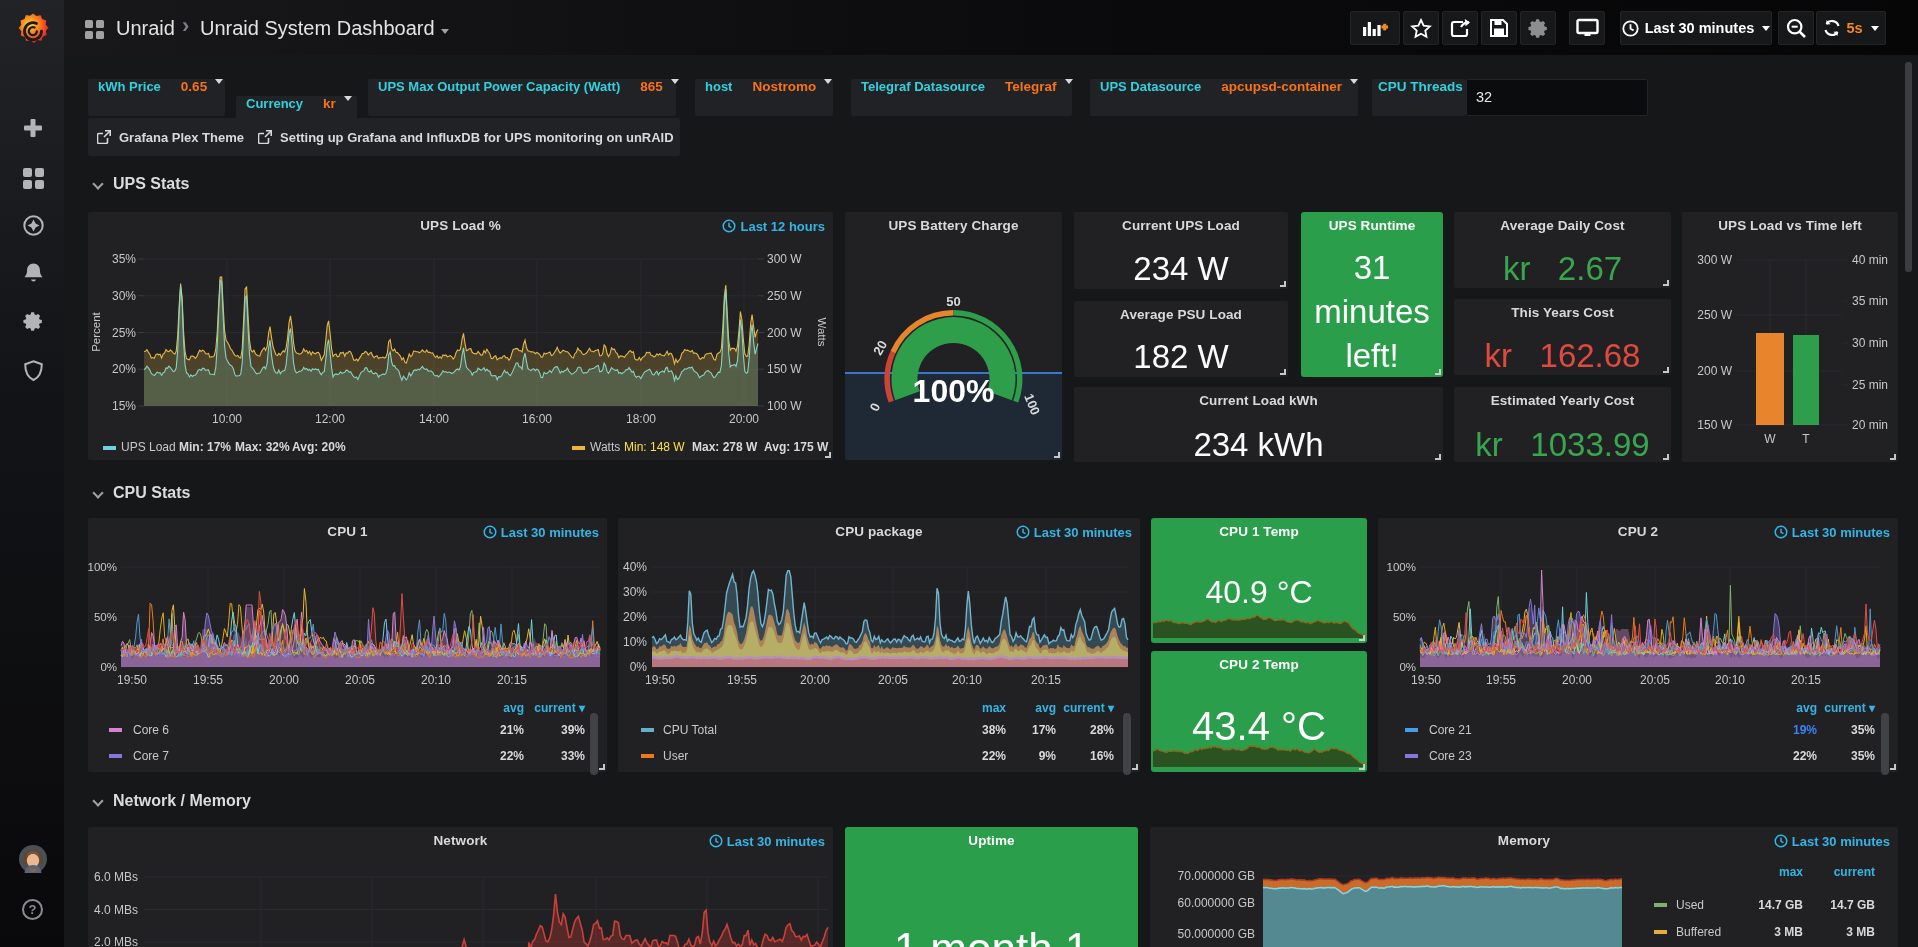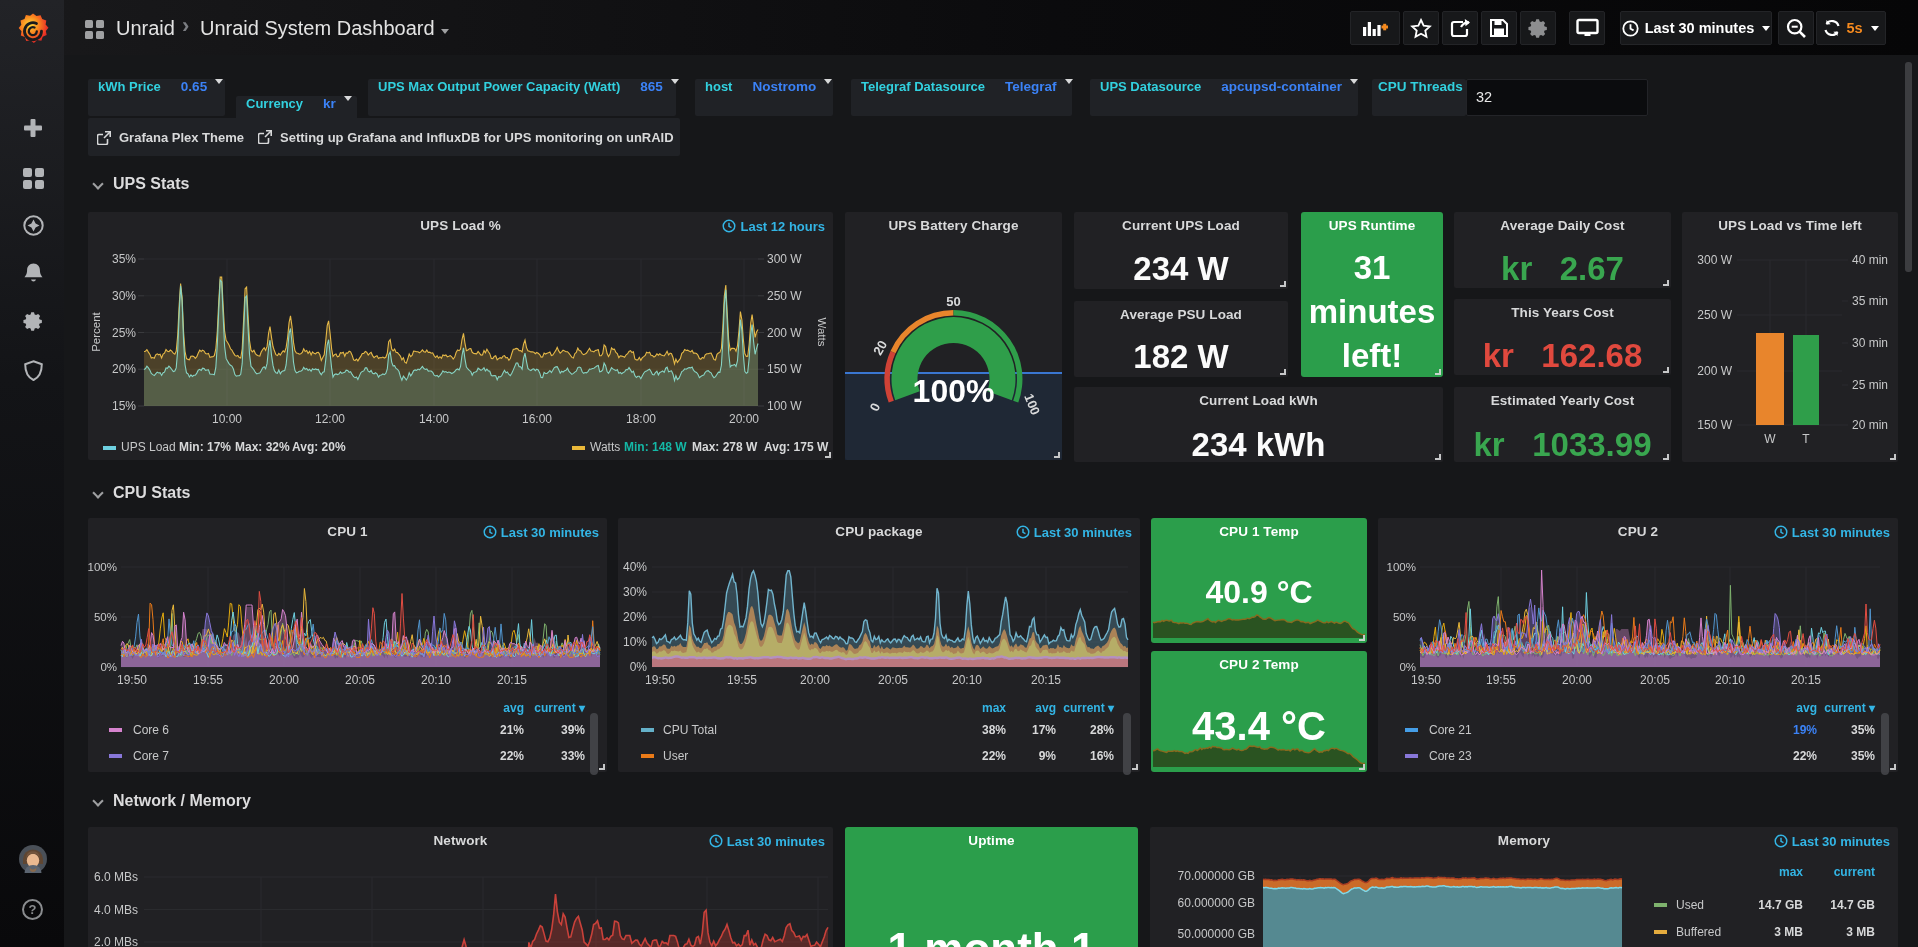--- a/index.html
+++ b/index.html
@@ -4,30 +4,30 @@
 html,body{width:1918px;height:947px;overflow:hidden;background:#161719;
  font-family:"Liberation Sans",sans-serif;color:#d8d9da}
 #root{position:absolute;inset:0}
 .abs{position:absolute}
 .panel{position:absolute;background:#212124;border-radius:2px}
 .gpanel{position:absolute;background:#2b9e4b;border-radius:3px;color:#fff}
 .ptitle{position:absolute;top:6px;left:0;right:0;text-align:center;
  font-size:13.5px;font-weight:700;color:#d8d9da;letter-spacing:.1px}
 .gpanel .ptitle{color:#fff}
 .tlabel{position:absolute;top:7px;right:8px;font-size:13px;font-weight:700;color:#33b5e5}
-.val{position:absolute;left:0;right:0;text-align:center;font-weight:700;color:#fbfbfb}
+.val{position:absolute;left:0;right:0;text-align:center;font-weight:400;color:#fbfbfb}
 .corner{position:absolute;right:2px;bottom:2px;width:6px;height:6px;
  border-right:2px solid #d8d9da;border-bottom:2px solid #d8d9da;opacity:.9}
 .rowhdr{position:absolute;font-size:16px;font-weight:700;color:#dcdcdd}
 .chev{position:absolute;width:8px;height:8px;border-left:2px solid #9fa0a2;
  border-bottom:2px solid #9fa0a2;transform:rotate(-45deg)}
 .vbox{position:absolute;height:37px;background:#202226;border-radius:2px;
  display:flex;align-items:flex-start;font-size:13.5px;font-weight:700}
 .vlab{color:#32d1df;padding:0 10px;white-space:nowrap;font-size:13px}
-.vval{color:#3b82f6;white-space:nowrap;margin-left:10px}
+.vval{color:#f97316;white-space:nowrap;margin-left:10px}
 .caret{display:inline-block;width:0;height:0;border-left:4.5px solid transparent;
  border-right:4.5px solid transparent;border-top:5px solid #d8d9da;margin-left:8px}
 .navbtn{position:absolute;top:11px;height:34px;background:#17181a;
  border:1px solid #232427;border-radius:2px;display:flex;align-items:center;justify-content:center}
 svg{position:absolute;left:0;top:0}
 </style></head><body>
 <div id="root">
 <div class="abs" style="left:0;top:0;width:1918px;height:55px;background:linear-gradient(to right,#19191b,#0b0b0d 55%,#060607)"></div>
     <div class="abs" style="left:0;top:0;width:64px;height:947px;background:linear-gradient(180deg,#222327 0%,#131417 40%,#09090b 100%)"></div>
     <svg class="abs" style="left:14px;top:12px" width="38" height="38" viewBox="0 0 38 38">
@@ -181,21 +181,21 @@
     <div class="vbox" style="left:851px;top:79px;width:221px">
       <span class="vlab">Telegraf Datasource</span>
       <span class="vval">Telegraf</span>
       <span class="caret"></span>
     </div>
     <div class="vbox" style="left:1372px;top:79px;width:94px">
       <span class="vlab" style="padding:0 6px;font-size:13.5px">CPU Threads</span>
     </div>
     <div class="abs" style="left:1466px;top:79px;width:182px;height:37px;background:#0b0c0e;border:1px solid #232428;border-radius:2px;font-size:14.5px;color:#e8e8e8;line-height:35px;padding-left:9px;font-weight:400">32</div>
     <div class="abs" style="left:88px;top:118px;width:592px;height:38px;background:#202226;border-radius:2px;display:flex;align-items:center;font-size:13px;font-weight:700;color:#d8d9da;white-space:nowrap">
-      <span style="display:flex;align-items:flex-end;padding-left:9px"><svg width="14" height="14" viewBox="0 0 14 14" style="position:static;margin-right:8px">
+      <span style="display:flex;align-items:flex-start;padding-left:9px"><svg width="14" height="14" viewBox="0 0 14 14" style="position:static;margin-right:8px">
 <path d="M10.5 8 v4 a1.5 1.5 0 0 1-1.5 1.5 H2 A1.5 1.5 0 0 1 .5 12 V5 A1.5 1.5 0 0 1 2 3.5 h4" fill="none" stroke="#d8d9da" stroke-width="1.6"></path>
 <path d="M8 .8 h5.2 v5.2" fill="none" stroke="#d8d9da" stroke-width="1.6"></path>
 <path d="M13 1 L7 7" stroke="#d8d9da" stroke-width="1.6"></path>
         </svg>Grafana Plex Theme</span>
       <span style="display:flex;align-items:center;padding-left:14px"><svg width="14" height="14" viewBox="0 0 14 14" style="position:static;margin-right:8px">
 <path d="M10.5 8 v4 a1.5 1.5 0 0 1-1.5 1.5 H2 A1.5 1.5 0 0 1 .5 12 V5 A1.5 1.5 0 0 1 2 3.5 h4" fill="none" stroke="#d8d9da" stroke-width="1.6"></path>
 <path d="M8 .8 h5.2 v5.2" fill="none" stroke="#d8d9da" stroke-width="1.6"></path>
 <path d="M13 1 L7 7" stroke="#d8d9da" stroke-width="1.6"></path>
         </svg>Setting up Grafana and InfluxDB for UPS monitoring on unRAID</span>
     </div>
@@ -257,21 +257,21 @@
         <text x="730" y="120" font-size="11.5" fill="#c7c8c9" text-anchor="middle" font-weight="400" transform="rotate(90 730 120)">Watts</text>
       </svg>
       <div class="abs" style="left:0;top:228px;width:745px;font-size:12px;color:#c7c8c9">
         <span style="position:absolute;left:15px;top:6px;width:13px;height:4px;background:#6ed0e0"></span>
         <span style="position:absolute;left:33px">UPS Load</span>
         <span style="position:absolute;left:91px;font-weight:700;color:#d8d9da">Min: 17%</span>
         <span style="position:absolute;left:147px;font-weight:700;color:#d8d9da">Max: 32%</span>
         <span style="position:absolute;left:204px;font-weight:700;color:#d8d9da">Avg: 20%</span>
         <span style="position:absolute;left:484px;top:6px;width:13px;height:4px;background:#eab839"></span>
         <span style="position:absolute;left:502px">Watts</span>
-        <span style="position:absolute;left:536px;font-weight:700;color:#14b8a6">Min: 148 W</span>
+        <span style="position:absolute;left:536px;font-weight:400;color:#fde047">Min: 148 W</span>
         <span style="position:absolute;left:604px;font-weight:700;color:#d8d9da">Max: 278 W</span>
         <span style="position:absolute;left:676px;font-weight:700;color:#d8d9da">Avg: 175 W</span>
       </div>
       <div class="corner"></div>
     </div>
     <div class="panel" style="left:845px;top:212px;width:217px;height:248px">
       <div class="ptitle">UPS Battery Charge</div>
       <svg width="217" height="248" viewBox="0 0 217 248">
         <rect x="0" y="162" width="217" height="86" fill="rgba(24,72,135,0.18)"></rect>
         <line x1="0" y1="161" x2="217" y2="161" stroke="#3a77d2" stroke-width="2"></line>

